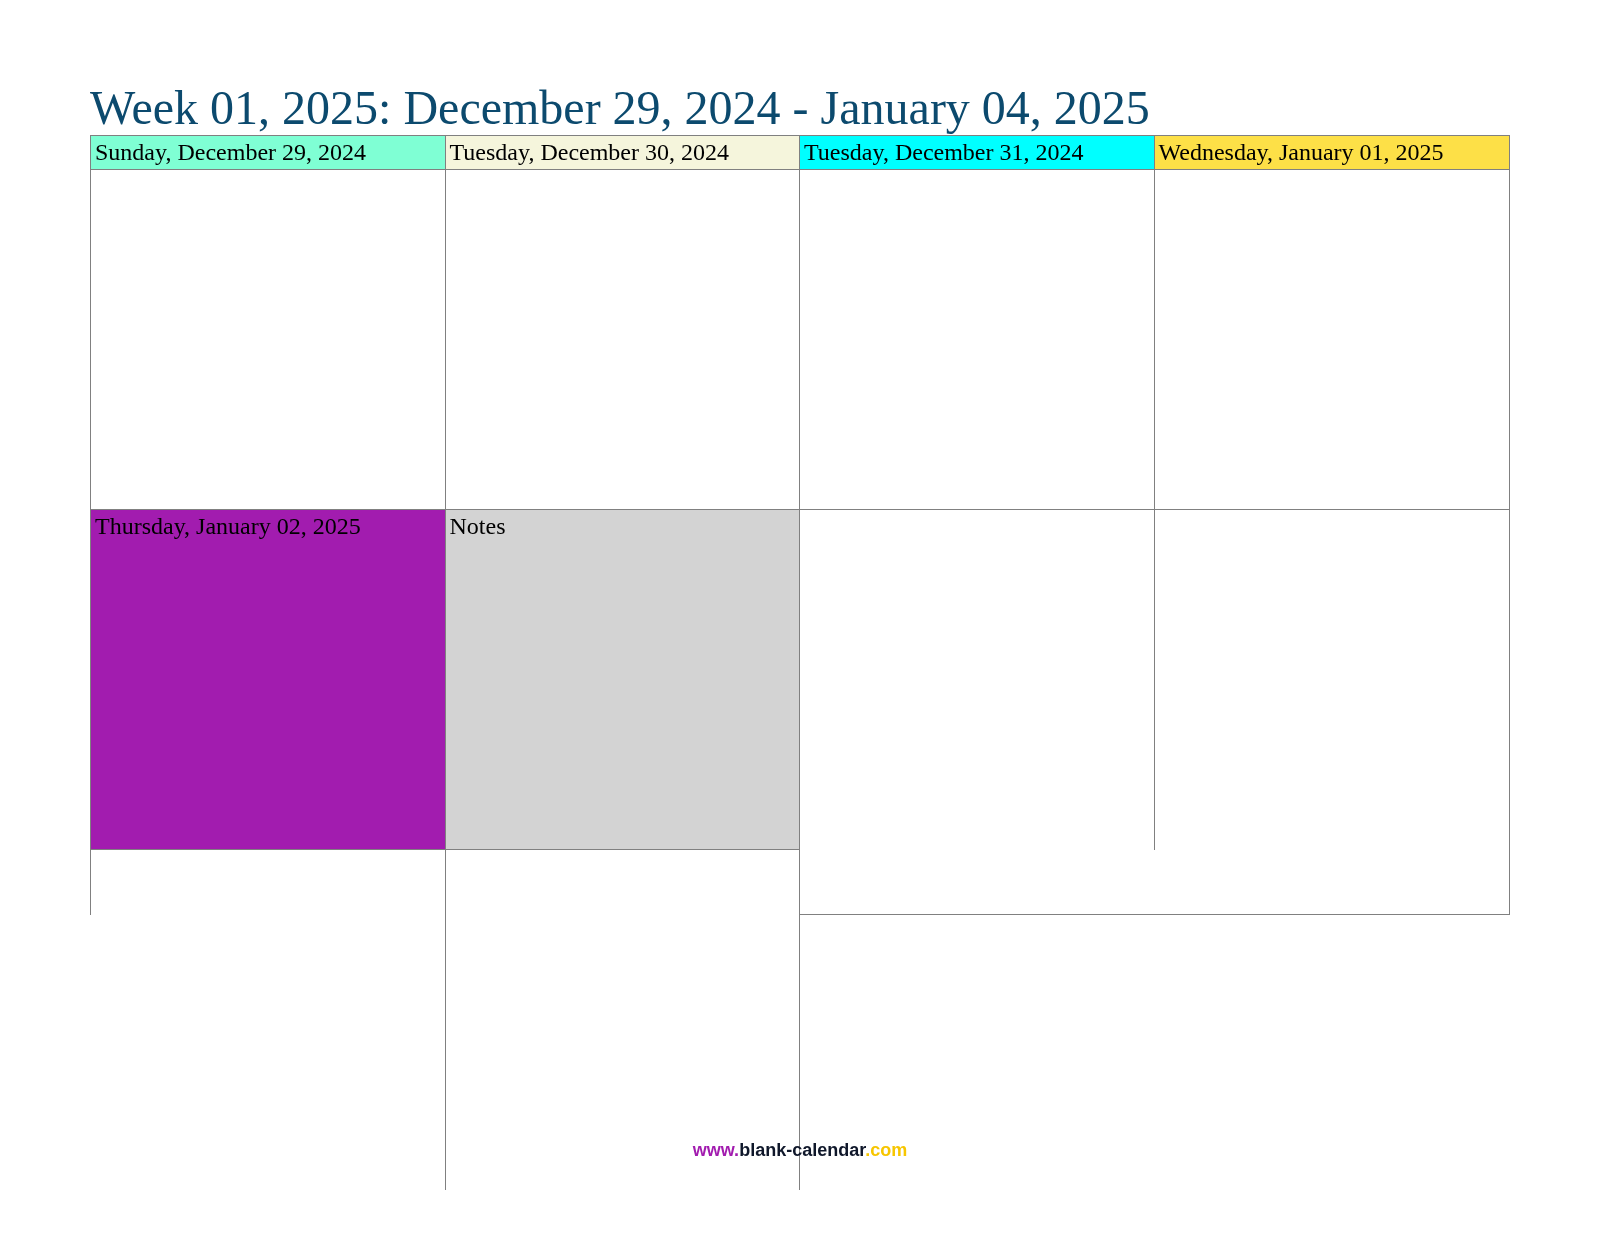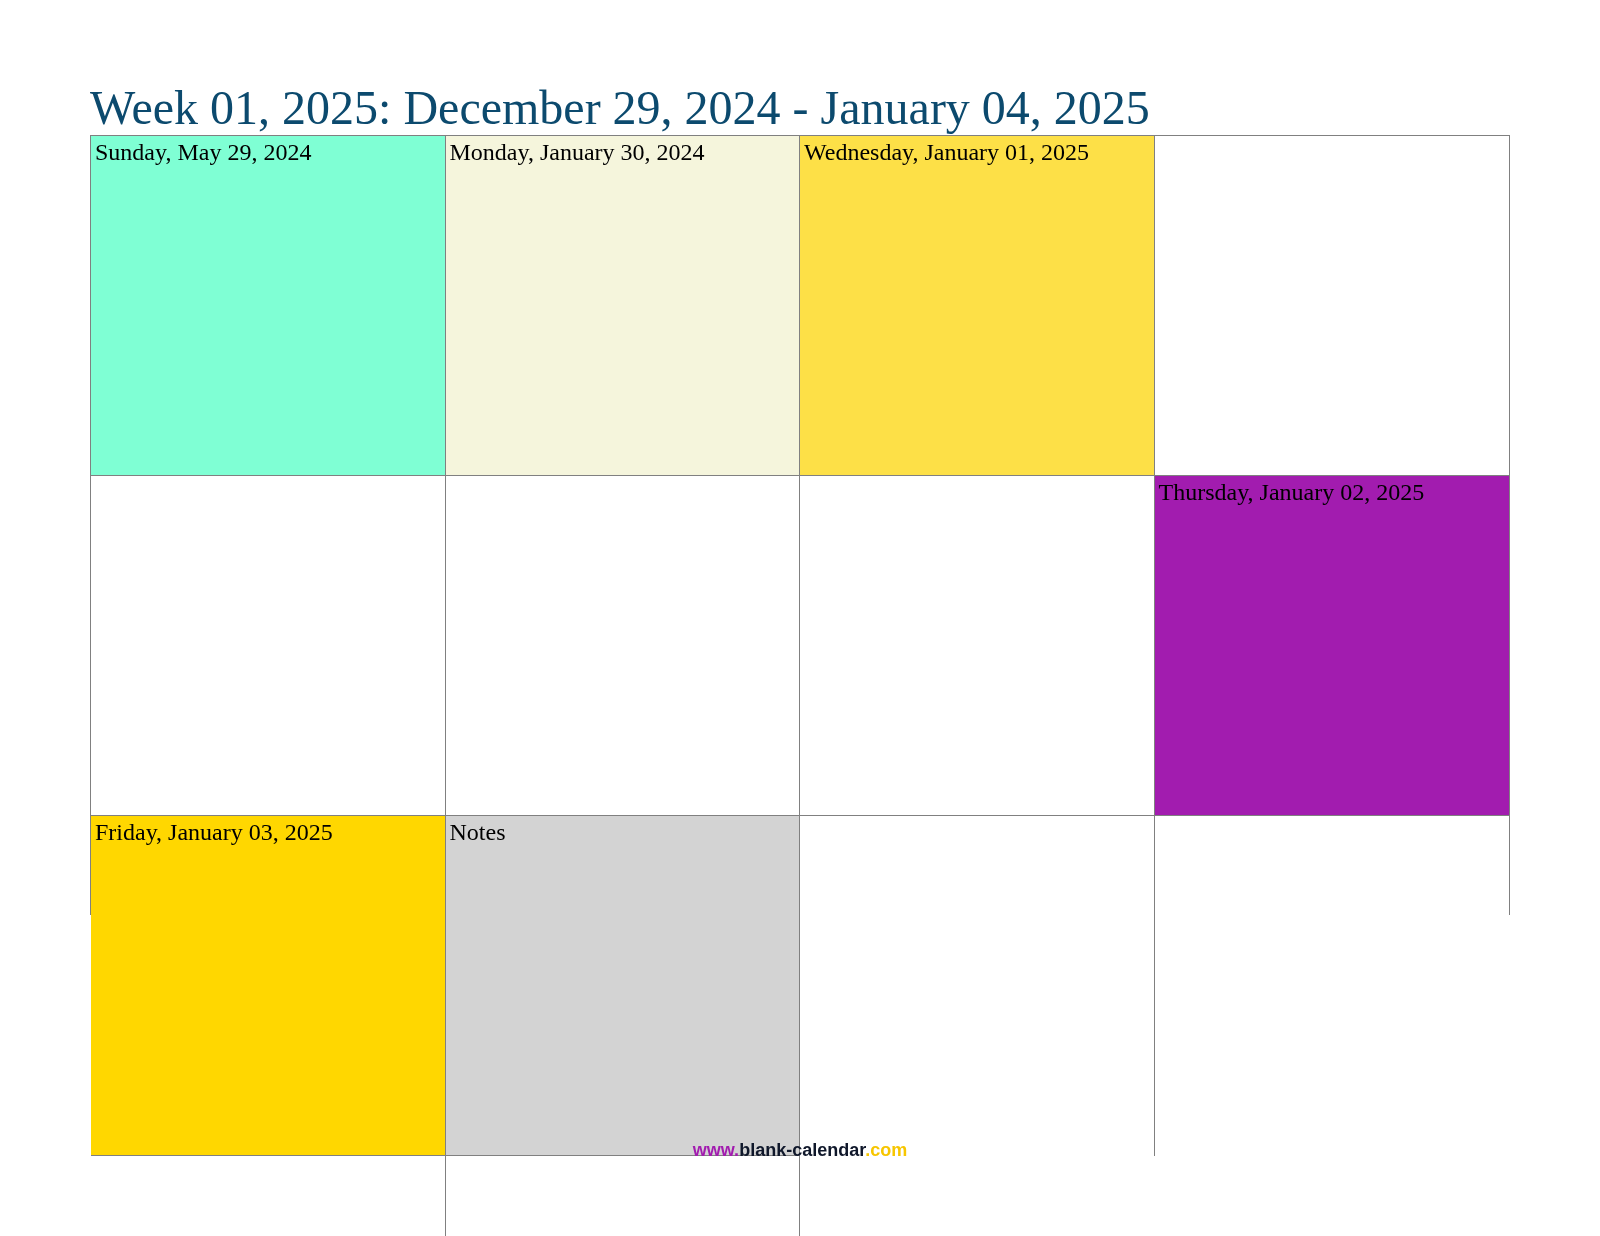--- a/index.html
+++ b/index.html
@@ -64,31 +64,31 @@
     .url-part-2 { color: #0f172a; }
     .url-part-3 { color: #f7c600; }
   </style>
 </head>
 <body>
 
 <h1 class="page-title">Week 01, 2025: December 29, 2024 - January 04, 2025</h1>
 
 <div class="calendar-grid">
 
-  <div class="day-header" style="background-color:#7FFFD4;">Sunday, May 29, 2024</div>
-  <div class="day-header" style="background-color:#F5F5DC;">Monday, January 30, 2024</div>
+  <div class="day-header" style="background-color:#7FFFD4;">Sunday, December 29, 2024</div>
+  <div class="day-header" style="background-color:#F5F5DC;">Tuesday, December 30, 2024</div>
+  <div class="day-header" style="background-color:#00FFFF;">Tuesday, December 31, 2024</div>
   <div class="day-header" style="background-color:#fde047;font-family:Liberation Serif, serif;">Wednesday, January 01, 2025</div>
 
   <div class="day-body"></div>
   <div class="day-body"></div>
   <div class="day-body"></div>
   <div class="day-body"></div>
 
   <div class="day-header" style="background-color:#a21caf;">Thursday, January 02, 2025</div>
-  <div class="day-header" style="background-color:#FFD700;">Friday, January 03, 2025</div>
   <div class="day-header" style="background-color:#D3D3D3;">Notes</div>
 
   <div class="day-body row2-body"></div>
   <div class="day-body row2-body"></div>
   <div class="day-body row2-body"></div>
   <div class="day-body row2-body"></div>
 
 </div>
 
 <div class="footer-url">

